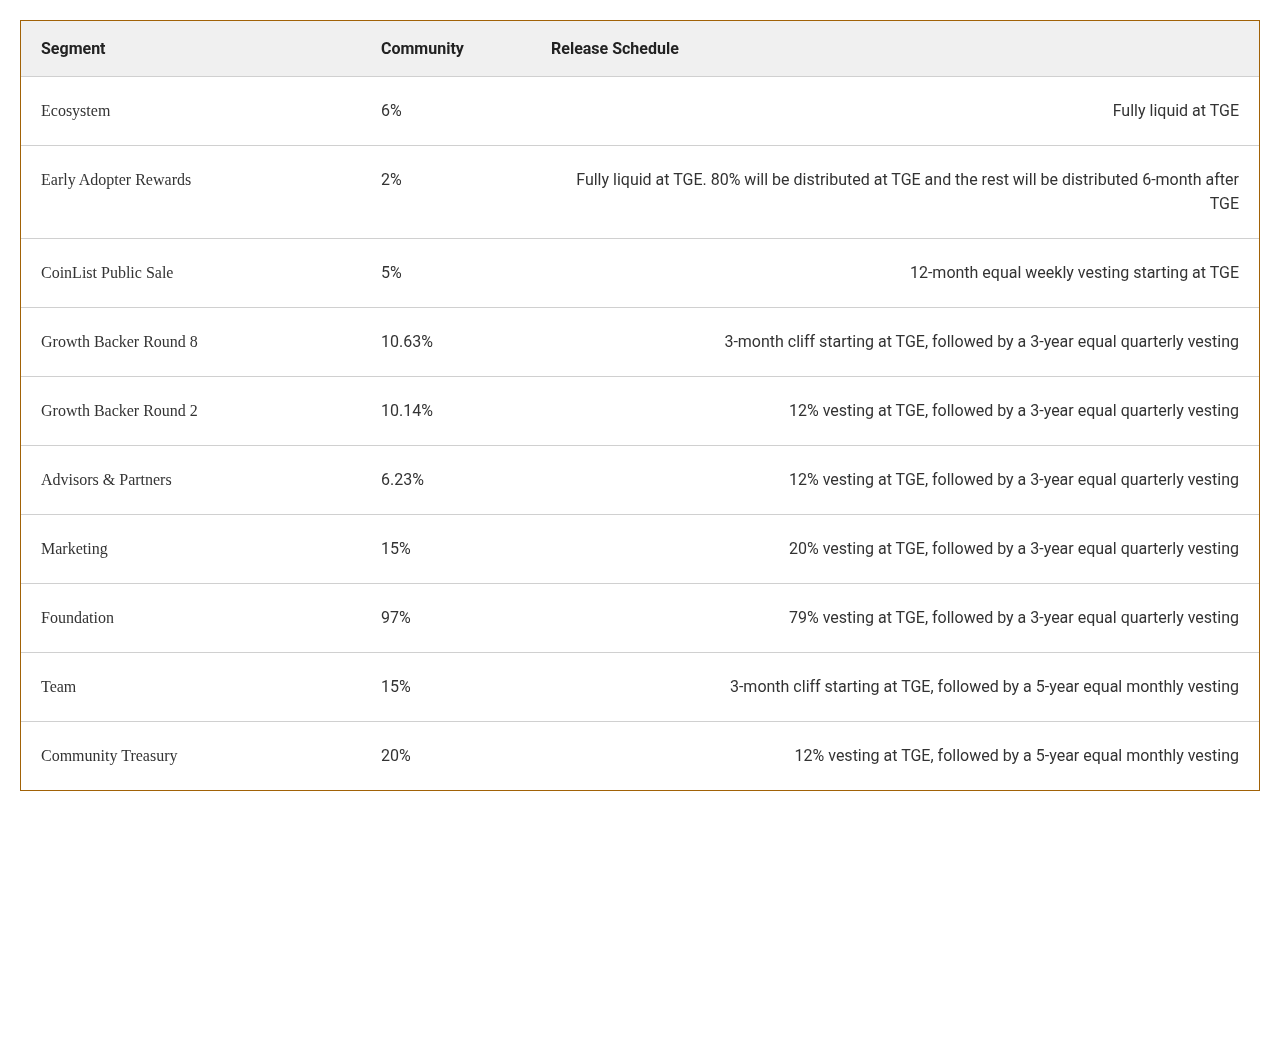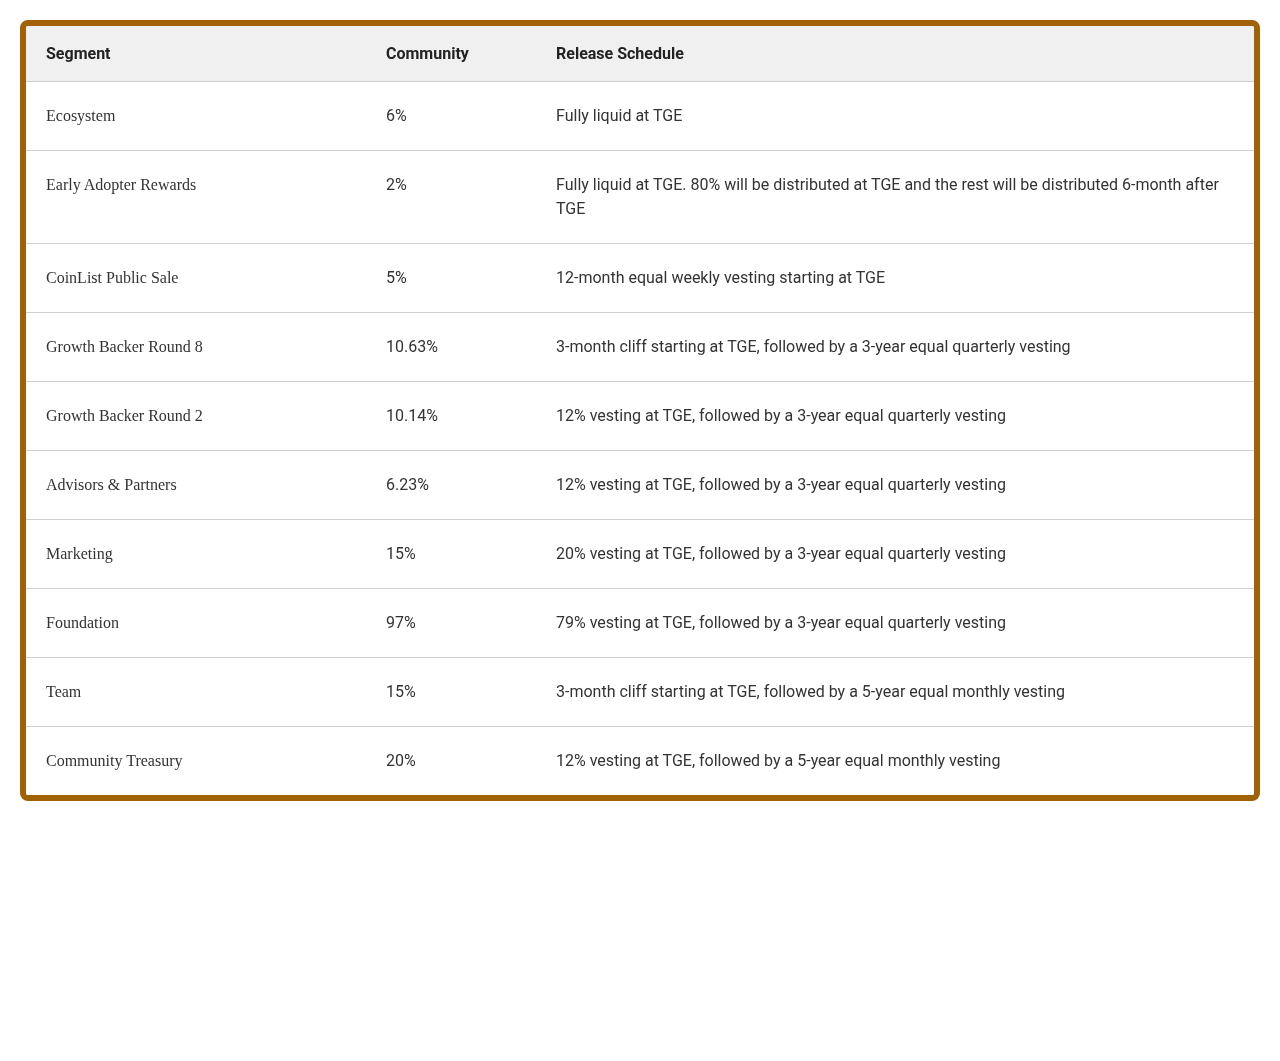--- a/index.html
+++ b/index.html
@@ -13,22 +13,22 @@
       background: #ffffff;
       display: flex;
       justify-content: center;
       align-items: flex-start;
       min-height: 1061px;
       padding: 20px;
     }
 
     .table-container {
       width: 1240px;
-      border: 6px solid #a16207;
-      border-radius: 8px;
+      border: 1px solid #a16207;
+      border-radius: 0;
       overflow: hidden;
     }
 
     table {
       width: 100%;
       border-collapse: collapse;
       font-size: 16px;
       color: #333333;
     }
 
@@ -68,20 +68,21 @@
       font-family: Liberation Serif, serif;
     }
 
     td.allocation-col {
       width: 170px;
       font-weight: 400;
     }
 
     td.release-col {
       font-weight: 400;
+      text-align: right;
     }
   </style>
 </head>
 <body>
 
 <div class="table-container">
   <table>
     <thead>
       <tr>
         <th class="segment-col">Segment</th>

